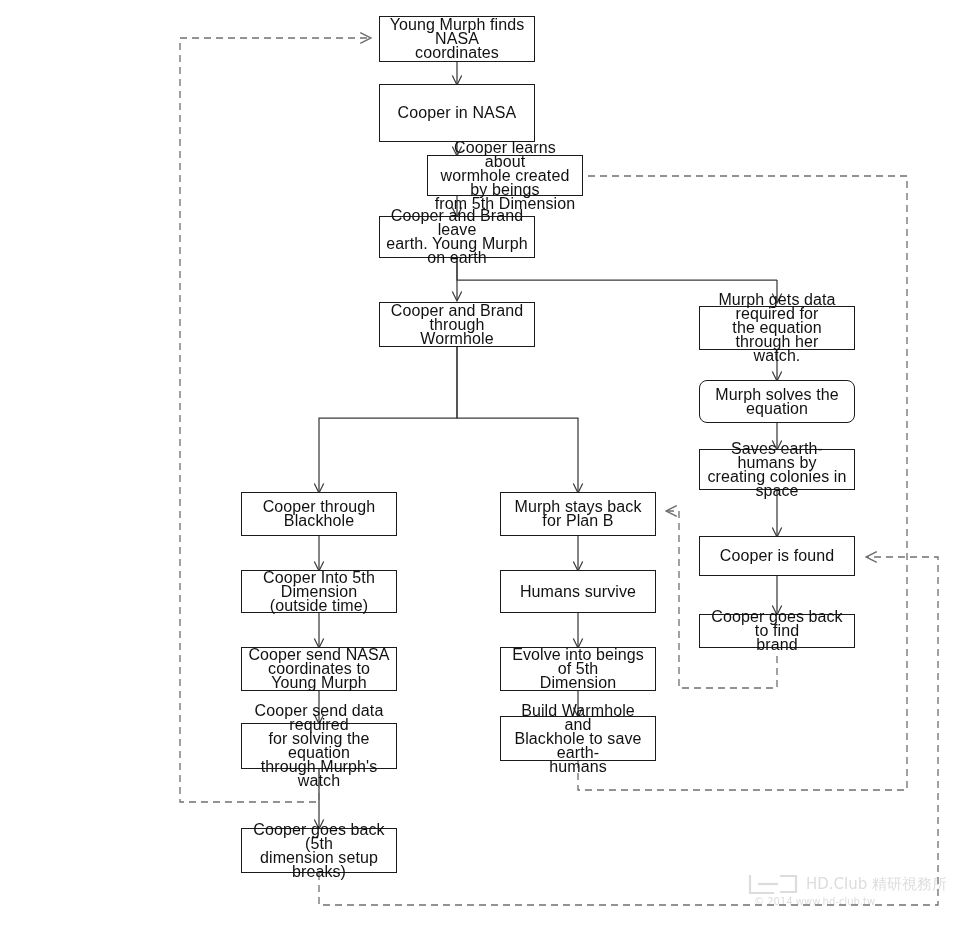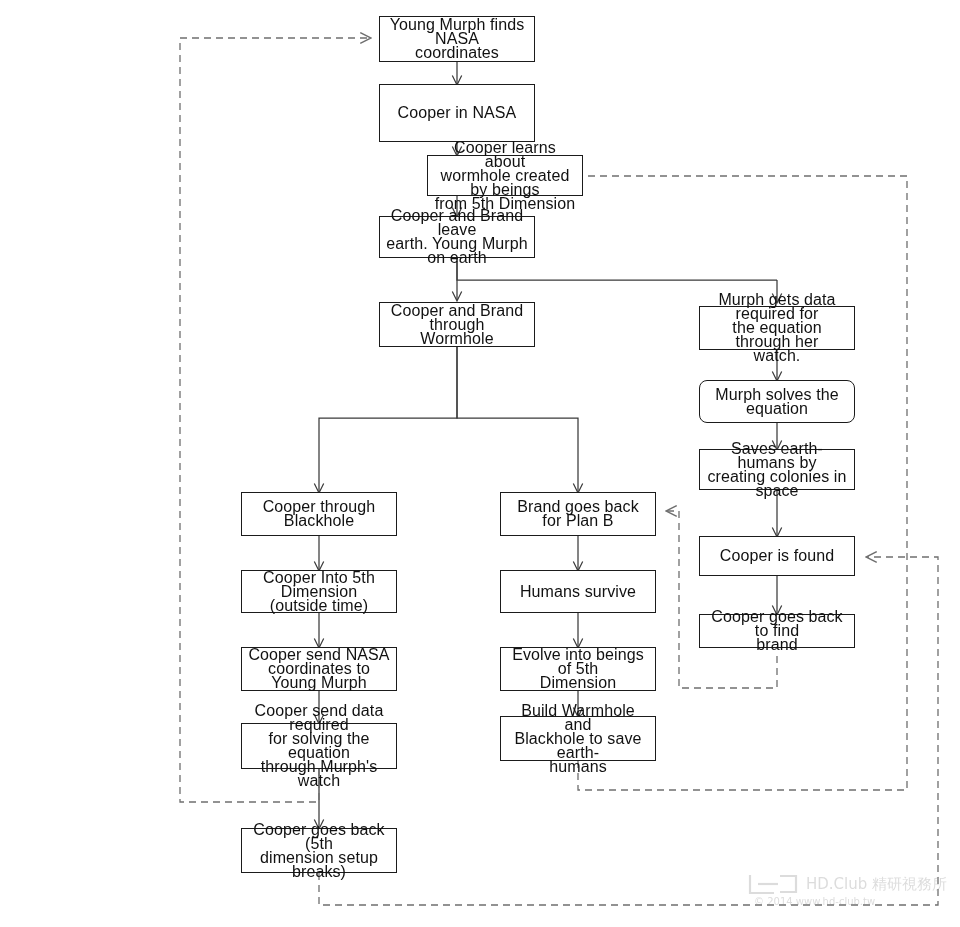--- a/index.html
+++ b/index.html
@@ -177,21 +177,21 @@
 for solving the equation
 through Murph's watch</span>
   </div>
 
   <div class="node" style="left:241px; top:828px; width:156px; height:45px;">
     <span>Cooper goes back (5th
 dimension setup breaks)</span>
   </div>
 
   <div class="node" style="left:500px; top:492px; width:156px; height:44px;">
-    <span>Brand goes back for Plan B</span>
+    <span>Murph stays back for Plan B</span>
   </div>
 
   <div class="node" style="left:500px; top:570px; width:156px; height:43px;">
     <span>Humans survive</span>
   </div>
 
   <div class="node" style="left:500px; top:647px; width:156px; height:44px;">
     <span>Evolve into beings of 5th
 Dimension</span>
   </div>

